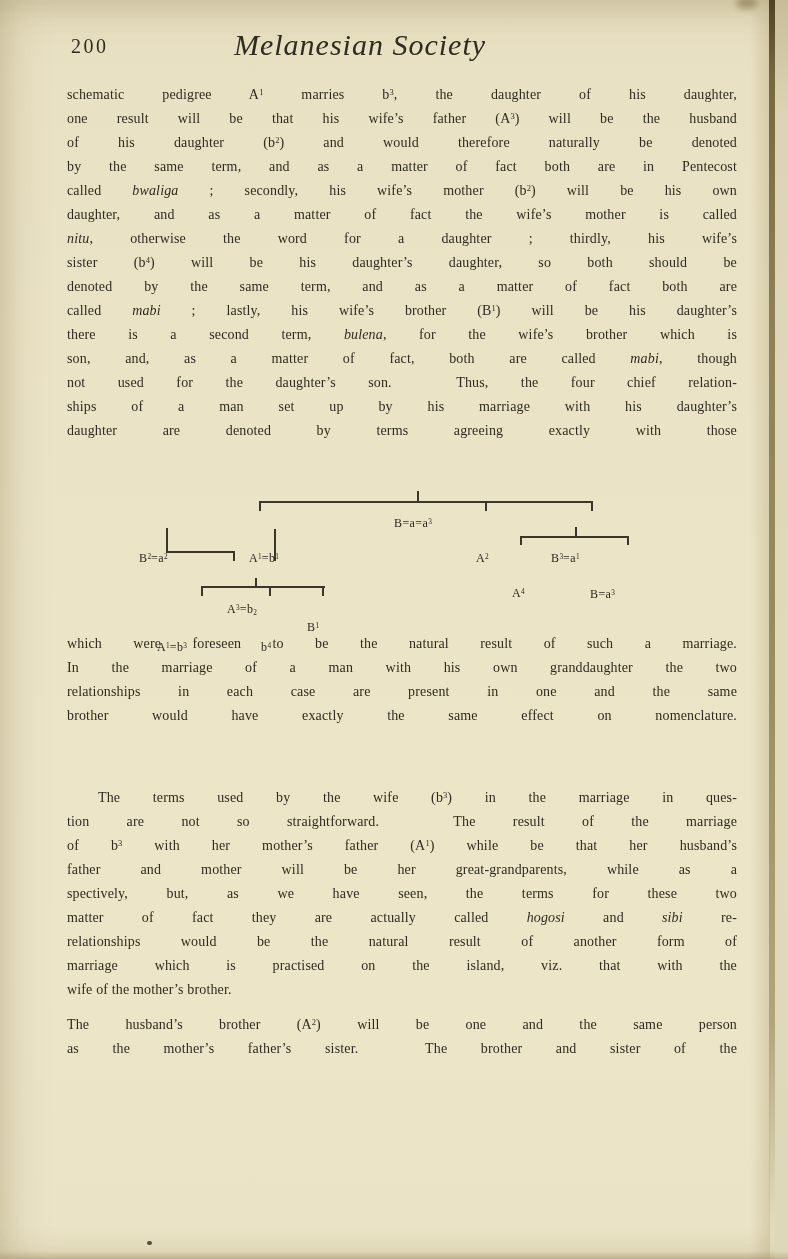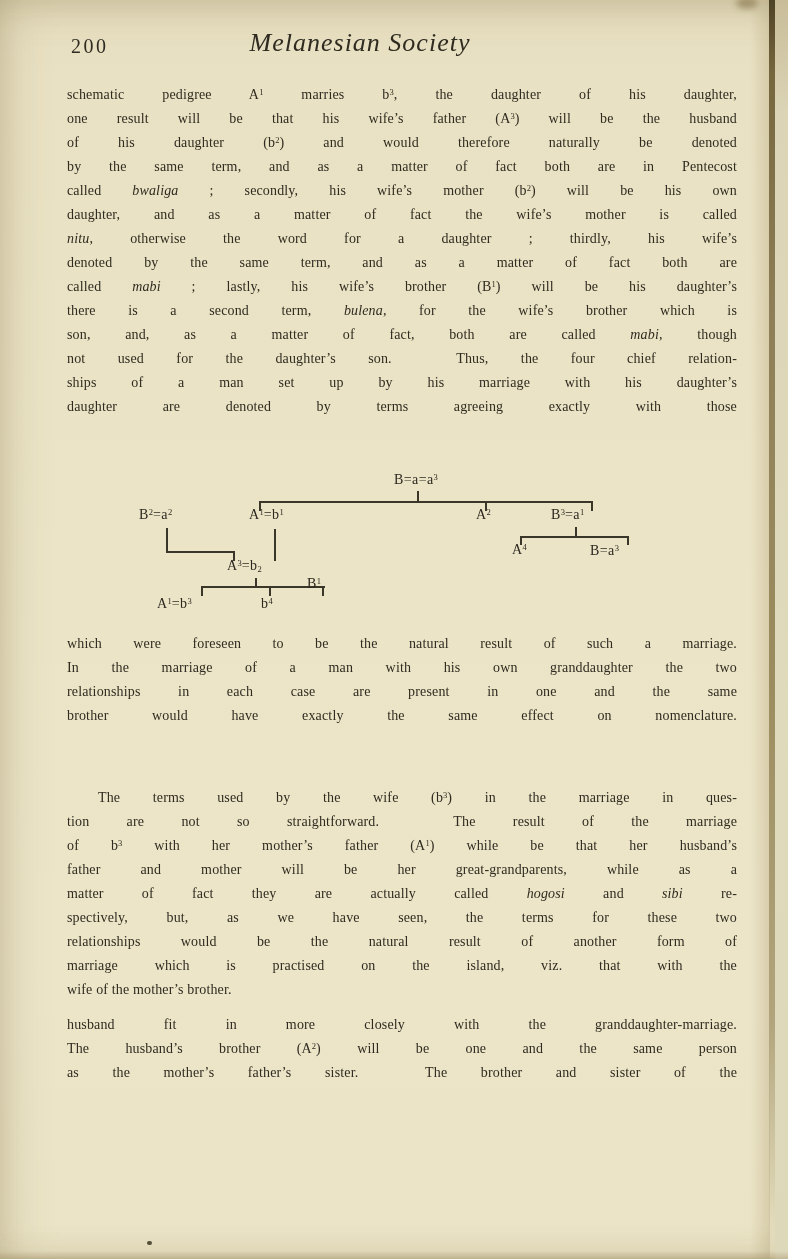--- a/index.html
+++ b/index.html
@@ -13,33 +13,33 @@
                inset -46px 0 60px -32px rgba(120,100,55,.20),
                inset 0 22px 44px -22px rgba(120,100,55,.25),
                inset 0 -18px 40px -24px rgba(120,100,55,.18);
     font-family:"Liberation Serif","DejaVu Serif",serif;
     color:#2f2b20;
     padding-left:40px;
   }
   
   .pagenum{position:absolute;left:71px;top:35px;font-size:20px;letter-spacing:2.5px;}
   .runtitle{position:absolute;left:200px;top:28px;width:320px;text-align:center;
-    font-size:26px;font-style:italic;letter-spacing:1px;}
+    font-size:30px;font-style:italic;letter-spacing:1px;}
   
   .para{position:absolute;left:67px;width:670px;font-size:14px;}
   .p1{top:83px;}.p2{top:632px;}.p3{top:786px;}.p4{top:1013px;}
   .line{height:24px;line-height:24px;text-align:justify;text-align-last:justify;letter-spacing:.15px;}
   .line.plain{text-align-last:left;}
   .line.ind{text-indent:31px;}
   .it{font-style:italic;}
   .sup{font-size:61%;position:relative;top:-0.48em;letter-spacing:0;}
   .sub{font-size:61%;position:relative;top:0.26em;letter-spacing:0;}
   
   .pedigree{position:absolute;left:0;top:0;width:788px;height:1259px;pointer-events:none;}
-  .pn{position:absolute;font-size:14px;letter-spacing:.4px;white-space:nowrap;color:#2c2820;}
+  .pn{position:absolute;font-size:12px;letter-spacing:.4px;white-space:nowrap;color:#2c2820;margin-top:44px;}
   .pl{position:absolute;background:#3b362a;}
   
   .shadeL{position:absolute;left:750px;top:0;width:20px;height:100%;
     background:linear-gradient(90deg,rgba(140,120,70,0) 0%,rgba(140,120,70,.20) 100%);}
   .edgeline{position:absolute;left:769px;top:0;width:6px;height:1248px;
     background:linear-gradient(180deg,#4f4326 0%,#77673f 6%,#8f7f58 25%,#9c8d60 55%,#b2a57d 82%,rgba(190,178,140,0) 100%);}
   .edgeR{position:absolute;left:775px;top:0;width:13px;height:100%;
     background:linear-gradient(180deg,#c9bd99 0%,#dbd4b6 9%,#e0dabd 55%,#ded8bb 100%);}
   .corner{position:absolute;left:736px;top:-3px;width:22px;height:12px;
     background:rgba(122,103,60,.55);filter:blur(3px);border-radius:50%;}
@@ -57,20 +57,21 @@
   <span class="runtitle">Melanesian Society</span>
 
   <div class="para p1">
       <div class="line"><span class="">schematic pedigree A</span><span class="sup">1</span><span class=""> marries b</span><span class="sup">3</span><span class="">, the daughter of his daughter,</span></div>
       <div class="line"><span class="">one result will be that his wife’s father (A</span><span class="sup">3</span><span class="">) will be the husband</span></div>
       <div class="line"><span class="">of his daughter (b</span><span class="sup">2</span><span class="">) and would therefore naturally be denoted</span></div>
       <div class="line"><span class="">by the same term, and as a matter of fact both are in Pentecost</span></div>
       <div class="line"><span class="">called </span><span class="it">bwaliga</span><span class=""> ; secondly, his wife’s mother (b</span><span class="sup">2</span><span class="">) will be his own</span></div>
       <div class="line"><span class="">daughter, and as a matter of fact the wife’s mother is called</span></div>
       <div class="line"><span class="it">nitu</span><span class="">, otherwise the word for a daughter ; thirdly, his wife’s</span></div>
+      <div class="line"><span class="">sister (b</span><span class="sup">4</span><span class="">) will be his daughter’s daughter, so both should be</span></div>
       <div class="line"><span class="">denoted by the same term, and as a matter of fact both are</span></div>
       <div class="line"><span class="">called </span><span class="it">mabi</span><span class=""> ; lastly, his wife’s brother (B</span><span class="sup">1</span><span class="">) will be his daughter’s</span></div>
       <div class="line"><span class="">there is a second term, </span><span class="it">bulena</span><span class="">, for the wife’s brother which is</span></div>
       <div class="line"><span class="">son, and, as a matter of fact, both are called </span><span class="it">mabi</span><span class="">, though</span></div>
       <div class="line"><span class="">not used for the daughter’s son.&nbsp; Thus, the four chief relation-</span></div>
       <div class="line"><span class="">ships of a man set up by his marriage with his daughter’s</span></div>
       <div class="line"><span class="">daughter are denoted by terms agreeing exactly with those</span></div>
     </div>
 
   <div class="pedigree">
@@ -111,28 +112,27 @@
       <div class="line"><span class="">which were foreseen to be the natural result of such a marriage.</span></div>
       <div class="line"><span class="">In the marriage of a man with his own granddaughter the two</span></div>
       <div class="line"><span class="">relationships in each case are present in one and the same</span></div>
       <div class="line"><span class="">brother would have exactly the same effect on nomenclature.</span></div>
     </div>
   <div class="para p3">
       <div class="line ind"><span class="">The terms used by the wife (b</span><span class="sup">3</span><span class="">) in the marriage in ques-</span></div>
       <div class="line"><span class="">tion are not so straightforward.&nbsp; The result of the marriage</span></div>
       <div class="line"><span class="">of b</span><span class="sup">3</span><span class=""> with her mother’s father (A</span><span class="sup">1</span><span class="">) while be that her husband’s</span></div>
       <div class="line"><span class="">father and mother will be her great-grandparents, while as a</span></div>
+      <div class="line"><span class="">spectively, but, as we have seen, the terms for these two</span></div>
       <div class="line"><span class="">matter of fact they are actually called </span><span class="it">hogosi</span><span class=""> and </span><span class="it">sibi</span><span class=""> re-</span></div>
-      <div class="line"><span class="">spectively, but, as we have seen, the terms for these two</span></div>
       <div class="line"><span class="">relationships would be the natural result of another form of</span></div>
       <div class="line"><span class="">marriage which is practised on the island, viz. that with the</span></div>
       <div class="line plain"><span class="">wife of the mother’s brother.</span></div>
     </div>
   <div class="para p4">
-      <div class="line"><span class="">husband fit in more closely with the granddaughter-marriage.</span></div>
       <div class="line"><span class="">The husband’s brother (A</span><span class="sup">2</span><span class="">) will be one and the same person</span></div>
       <div class="line"><span class="">as the mother’s father’s sister.&nbsp; The brother and sister of the</span></div>
     </div>
 
   <div class="shadeL"></div>
   <div class="edgeline"></div>
   <div class="edgeR"></div>
   <div class="corner"></div>
   <div class="bshade"></div>
   <div class="speck"></div>

